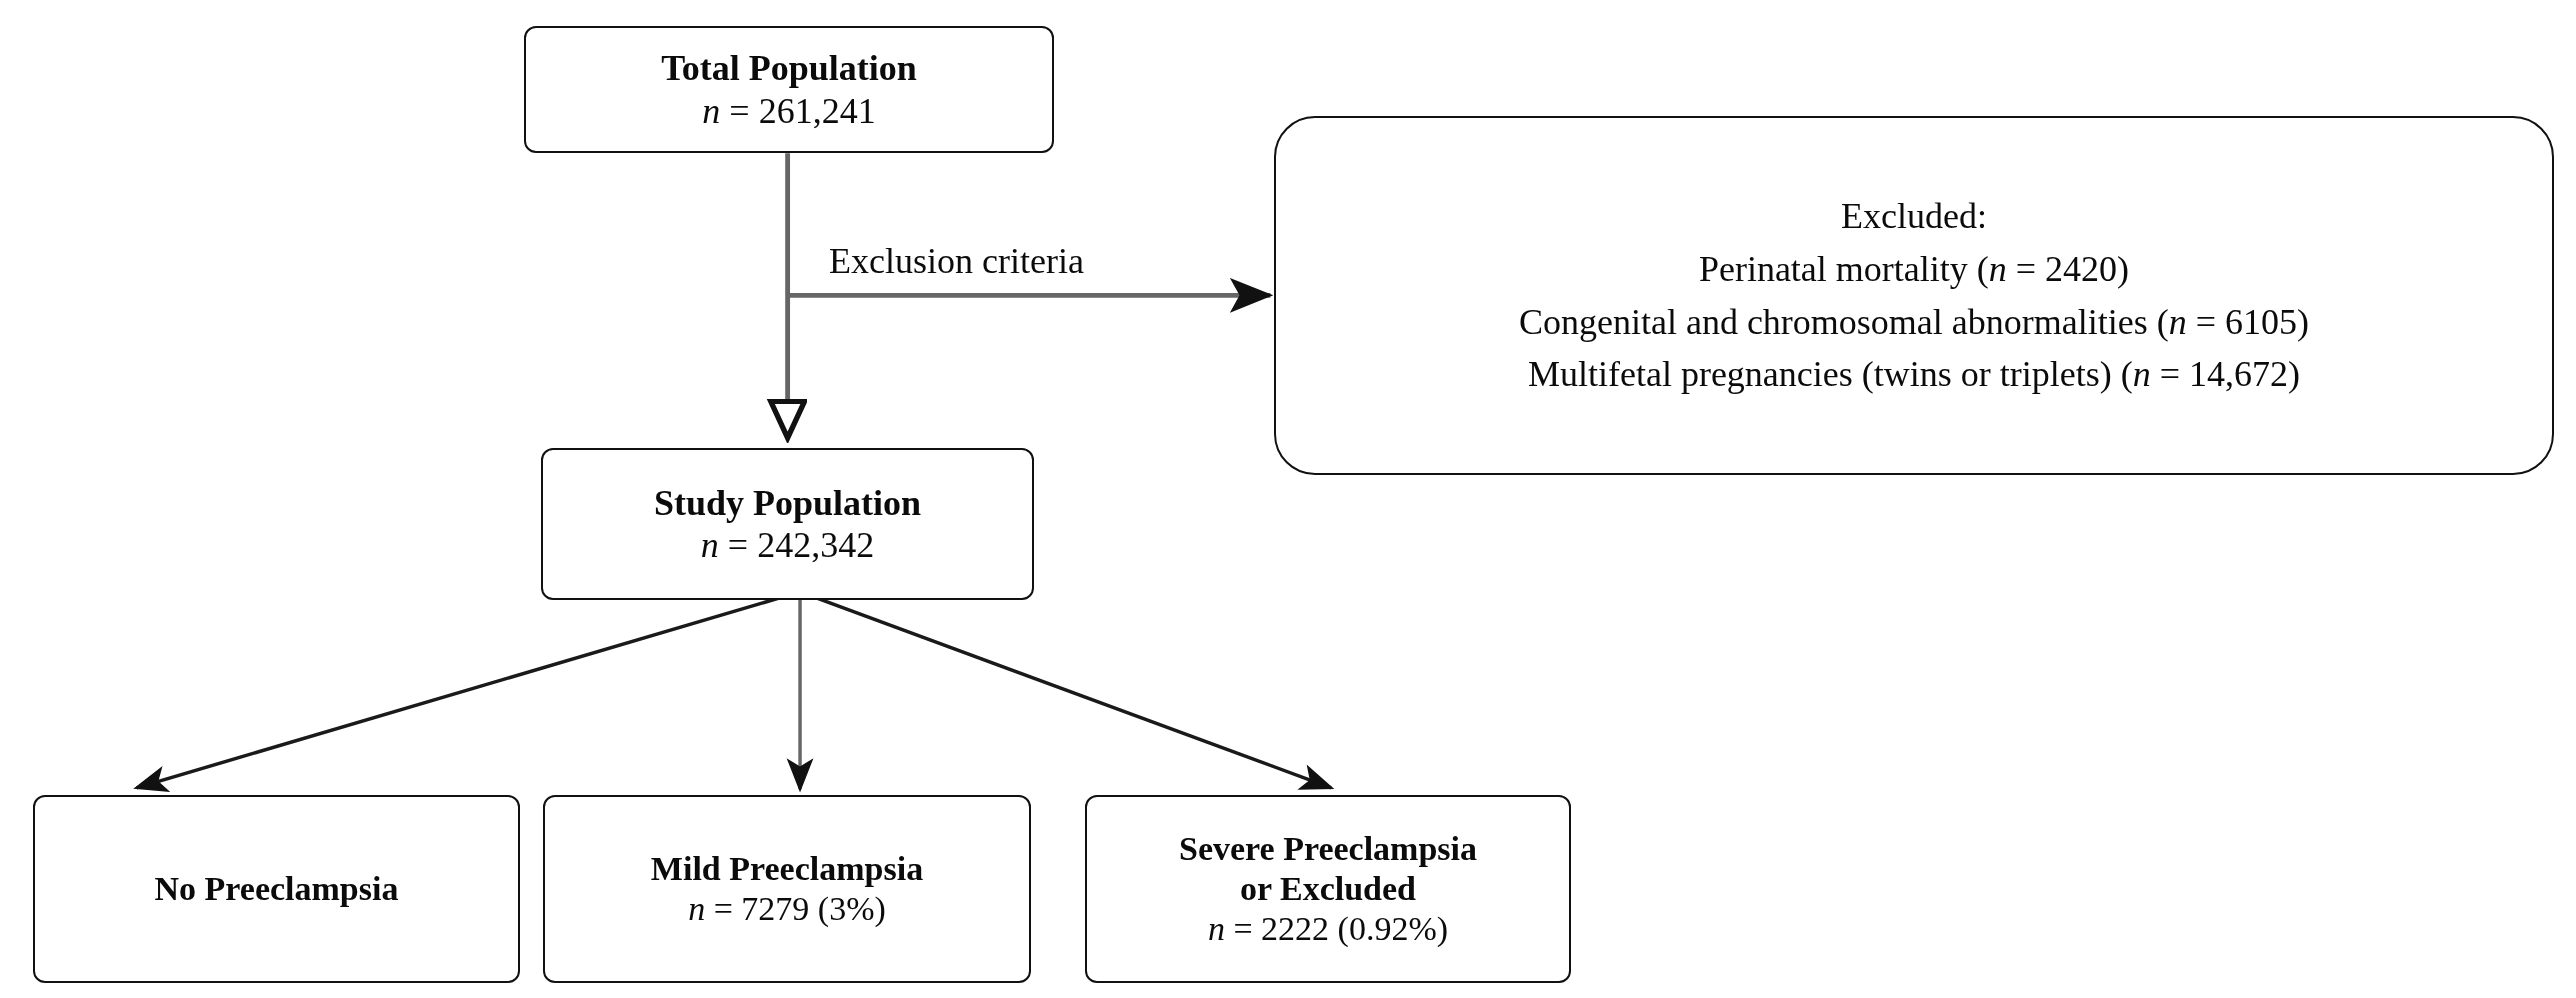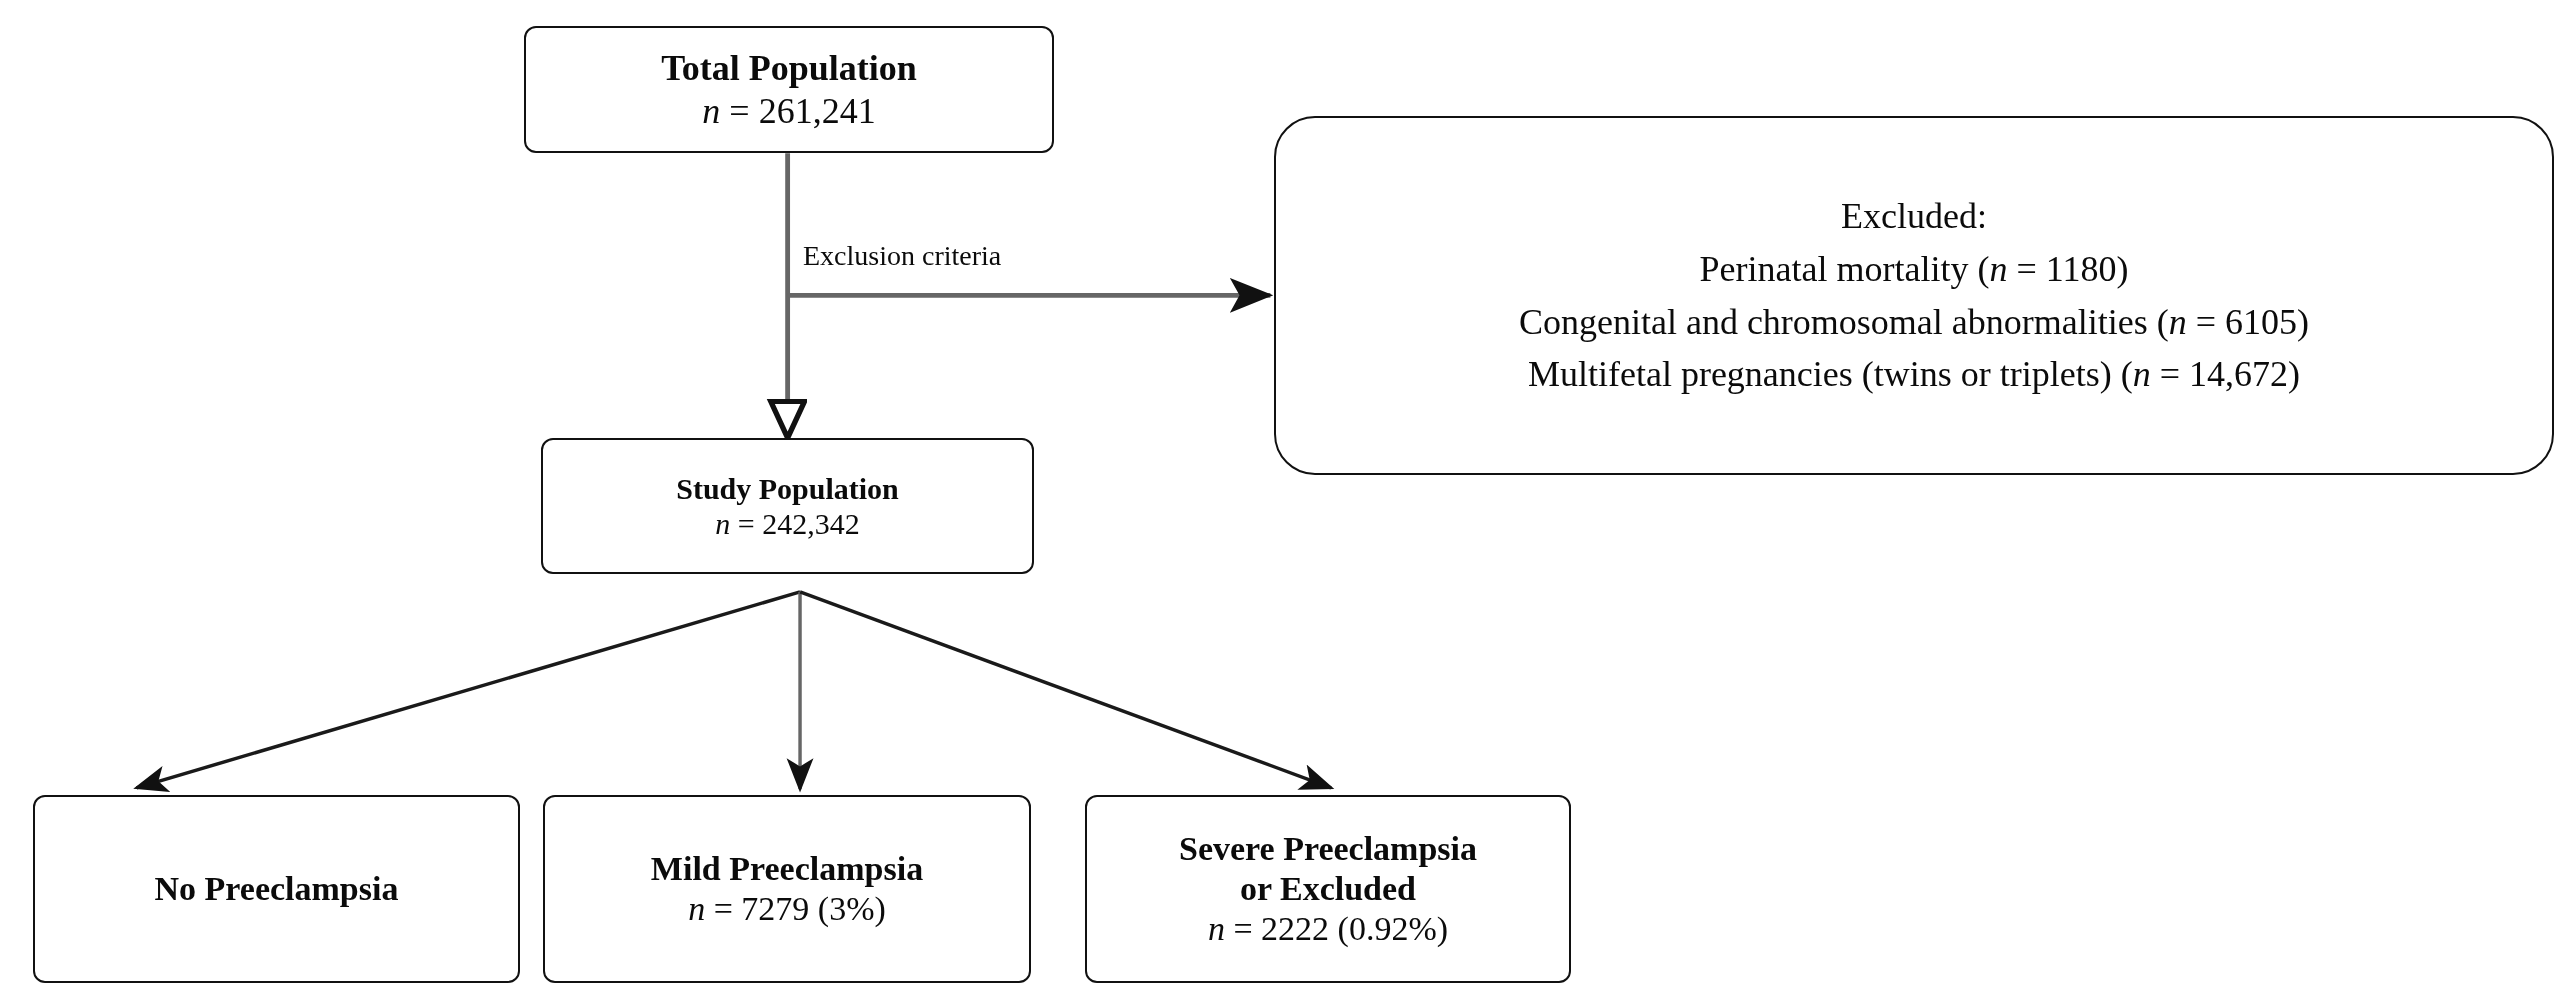--- a/index.html
+++ b/index.html
@@ -67,24 +67,24 @@
     top: 116px;
     width: 1280px;
     height: 359px;
     font-size: 36px;
     border-radius: 41px;
     line-height: 1.46;
   }
   
   #node-study {
     left: 541px;
-    top: 438px;
+    top: 448px;
     width: 493px;
-    height: 136px;
-    font-size: 30px;
+    height: 152px;
+    font-size: 36px;
   }
   
   #node-none {
     left: 18px;
     top: 795px;
     width: 487px;
     height: 188px;
     font-size: 34px;
     margin-left: 15px;
   }
@@ -99,23 +99,24 @@
   #node-severe {
     left: 1085px;
     top: 795px;
     width: 486px;
     height: 188px;
     font-size: 34px;
     text-align: center;
   }
   .edge-label {
     position: absolute;
-    font-size: 28px;
+    font-size: 36px;
     color: #0b0b0b;
     white-space: nowrap;
+    margin-left: 26px;
   }
   #label-exclusion {
     left: 803px;
     top: 240px;
   }
 </style>
 </head>
 <body>
 
 <div id="flow-root">
@@ -144,21 +145,21 @@
     <line x1="1160" y1="858" x2="1930" y2="1142" stroke="#1a1a1a" stroke-width="5" marker-end="url(#arrow-filled-sm)"></line>
   </svg>
 
   <div class="node-box" id="node-total">
     <span class="node-line bold">Total Population</span>
     <span class="node-line stat"><span class="ital">n</span><span> = 261,241</span></span>
   </div>
 
   <div class="node-box" id="node-excluded">
     <span class="node-line">Excluded:</span>
-    <span class="node-line"><span>Perinatal mortality (</span><span class="ital">n</span><span> = 1180)</span></span>
+    <span class="node-line"><span>Perinatal mortality (</span><span class="ital">n</span><span> = 2420)</span></span>
     <span class="node-line"><span>Congenital and chromosomal abnormalities (</span><span class="ital">n</span><span> = 6105)</span></span>
     <span class="node-line"><span>Multifetal pregnancies (twins or triplets) (</span><span class="ital">n</span><span> = 14,672)</span></span>
   </div>
 
   <span class="edge-label" id="label-exclusion">Exclusion criteria</span>
 
   <div class="node-box" id="node-study">
     <span class="node-line bold">Study Population</span>
     <span class="node-line stat"><span class="ital">n</span><span> = 242,342</span></span>
   </div>

